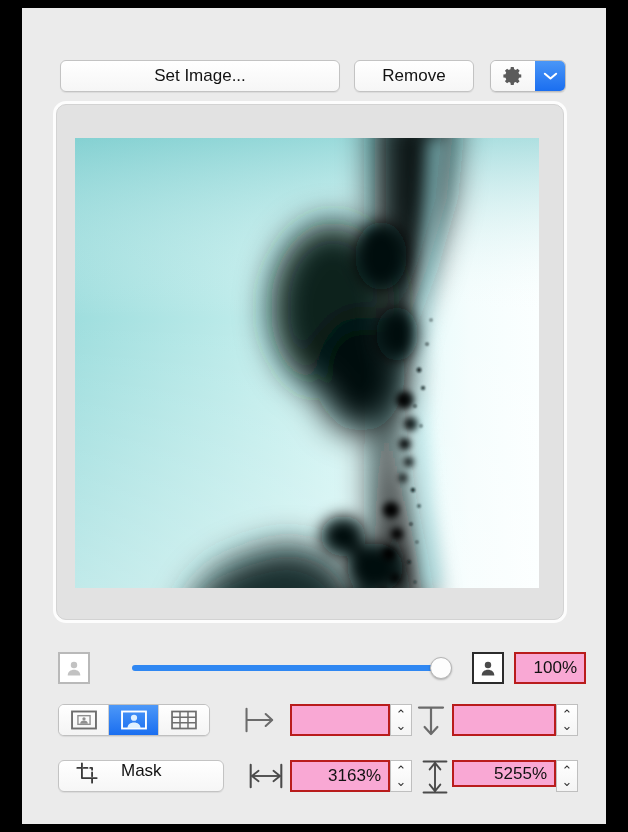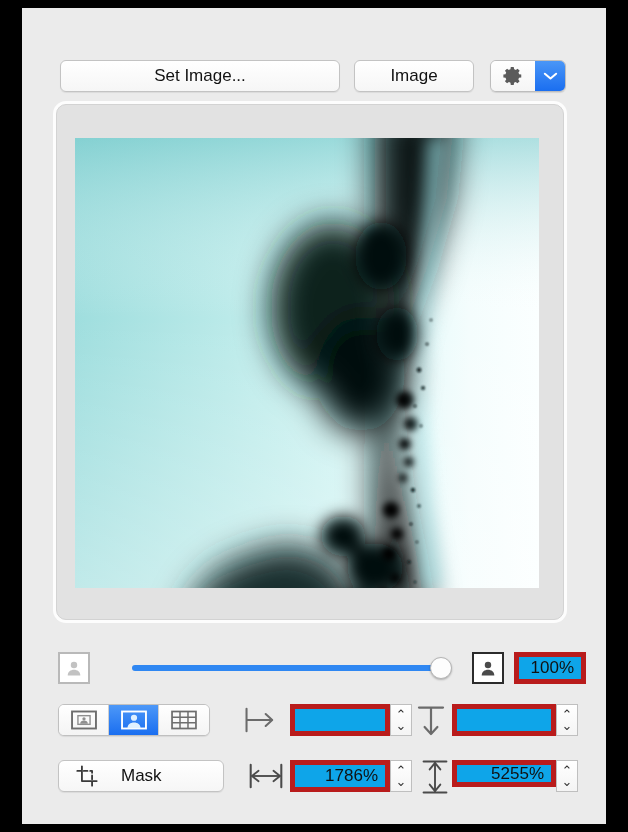--- a/index.html
+++ b/index.html
@@ -95,21 +95,21 @@
     position:absolute; height:6px; border-radius:3px;
     background:#2f87f2;
   }
   .slider-thumb {
     position:absolute; width:22px;height:22px;border-radius:50%;
     background:#fdfdfd; border:1px solid #b5b5b5;
     box-shadow:0 1px 2px rgba(0,0,0,0.25);
   }
   .field {
     position:absolute;
-    background:#0ea5e9; border:5px solid #b91c1c;
+    background:#f9a8d4; border:2px solid #b91c1c;
     display:flex;align-items:center;
     font-size:17px; color:#111;
   }
   .field.num { justify-content:flex-end; padding-right:7px; }
   .stepper {
     position:absolute;
     width:22px;
     background:linear-gradient(#ffffff,#f4f4f4);
     border:1px solid #bfbfbf;
     display:flex;flex-direction:column;
@@ -131,33 +131,33 @@
     border-right:1px solid #cfcfcf;
   }
   .seg:last-child { border-right:none; }
   .seg.on { background:linear-gradient(#4d98f8,#1a6ef0); }
   .mask-btn {
     position:absolute;
     height:32px;
     background:linear-gradient(#ffffff,#f6f6f6);
     border:1px solid #c3c3c3; border-radius:6px;
     box-shadow:0 1px 1px rgba(0,0,0,0.07);
-    display:flex;align-items:center;
+    display:flex;
     font-size:17px;color:#111;
   }
 </style>
 </head>
 <body>
 
 <div class="window">
 
 
   <div class="btn-row" style="position:absolute;left:0;top:52px;">
     <div class="btn" id="btn-set">Set Image...</div>
-    <div class="btn" id="btn-remove">Image</div>
+    <div class="btn" id="btn-remove">Remove</div>
 
     <div class="gear-btn">
       <div class="gear-half">
         <svg width="22" height="22" viewBox="0 0 24 24" aria-hidden="true">
           <path fill="#5b5b5b" d="M12 8.2a3.8 3.8 0 100 7.6 3.8 3.8 0 000-7.6zm0 5.9a2.1 2.1 0 110-4.2 2.1 2.1 0 010 4.2z"></path>
           <path fill="#5b5b5b" d="M21 13.6v-3.2l-2.4-.4a6.9 6.9 0 00-.7-1.7l1.4-2-2.3-2.3-2 1.4a6.9 6.9 0 00-1.7-.7L12.8 2.3H9.6l-.4 2.4a6.9 6.9 0 00-1.7.7l-2-1.4-2.3 2.3 1.4 2a6.9 6.9 0 00-.7 1.7l-2.4.4v3.2l2.4.4c.16.6.4 1.17.7 1.7l-1.4 2 2.3 2.3 2-1.4c.53.3 1.1.54 1.7.7l.4 2.4h3.2l.4-2.4c.6-.16 1.17-.4 1.7-.7l2 1.4 2.3-2.3-1.4-2c.3-.53.54-1.1.7-1.7l2.4-.4z"></path>
         </svg>
       </div>
       <div class="chev-half">
         <svg width="15" height="10" viewBox="0 0 16 10" aria-hidden="true">
@@ -350,21 +350,21 @@
     </div>
 
     <div style="position:absolute;left:226px;top:4px;">
       <svg width="36" height="28" viewBox="0 0 38 30" aria-hidden="true">
         <path d="M2.6 3V27M35.4 3V27" stroke="#4a4a4a" stroke-width="2.2" stroke-linecap="round"></path>
         <path d="M3.5 15H34.5" stroke="#4a4a4a" stroke-width="2"></path>
         <path d="M11 9.4 L4 15 L11 20.6" stroke="#4a4a4a" stroke-width="2" fill="none" stroke-linecap="round" stroke-linejoin="round"></path>
         <path d="M27 9.4 L34 15 L27 20.6" stroke="#4a4a4a" stroke-width="2" fill="none" stroke-linecap="round" stroke-linejoin="round"></path>
       </svg>
     </div>
-    <div class="field num" style="left:268px;top:2px;width:100px;height:32px;">1786%</div>
+    <div class="field num" style="left:268px;top:2px;width:100px;height:32px;">3163%</div>
     <div class="stepper" style="left:368px;top:2px;height:32px;">
       <span style="font-size:13px;line-height:11px;color:#333;">⌃</span>
       <span style="font-size:13px;line-height:11px;color:#333;">⌄</span>
     </div>
 
     <div style="position:absolute;left:398px;top:1px;">
       <svg width="30" height="36" viewBox="0 0 30 38" aria-hidden="true">
         <path d="M3 2.6H27M3 35.4H27" stroke="#4a4a4a" stroke-width="2.2" stroke-linecap="round"></path>
         <path d="M15 3.5V34.5" stroke="#4a4a4a" stroke-width="2"></path>
         <path d="M9.4 11 L15 4 L20.6 11" stroke="#4a4a4a" stroke-width="2" fill="none" stroke-linecap="round" stroke-linejoin="round"></path>

